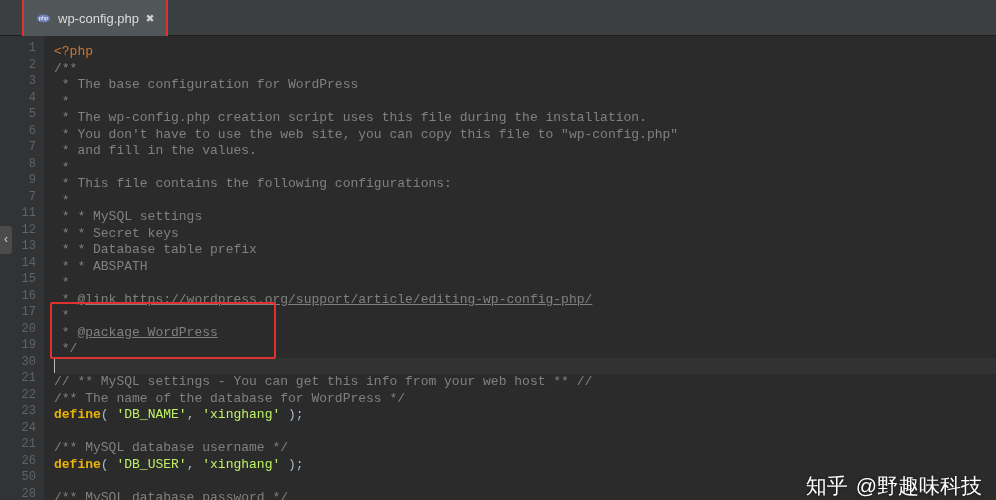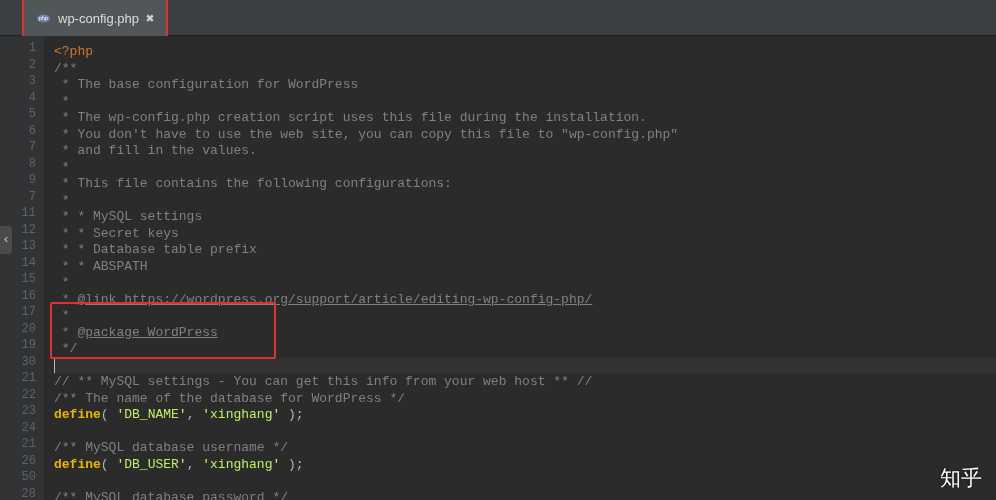--- a/index.html
+++ b/index.html
@@ -98,21 +98,21 @@
     display: flex;
     align-items: center;
     justify-content: center;
     font-size: 12px;
     border-radius: 0 3px 3px 0;
     z-index: 6;
   }
   .watermark {
     position: absolute;
     right: 14px;
-    bottom: 8px;
+    bottom: 0;
     color: #ffffff;
     font-family: "Microsoft YaHei", sans-serif;
     font-size: 21px;
     display: flex;
     align-items: center;
     gap: 8px;
     text-shadow: 0 0 3px rgba(0,0,0,0.6);
     z-index: 10;
   }
   .watermark .zh { font-weight: 500; }
@@ -168,13 +168,14 @@
 </div>
 
 <div class="sidebar-handle">
   <span>‹</span>
 </div>
 
 <div class="highlight-box hb1"></div>
 
 <div class="watermark">
   <span class="zh">知乎</span>
+  <span>@野趣味科技</span>
 </div>
 
 </body></html>

